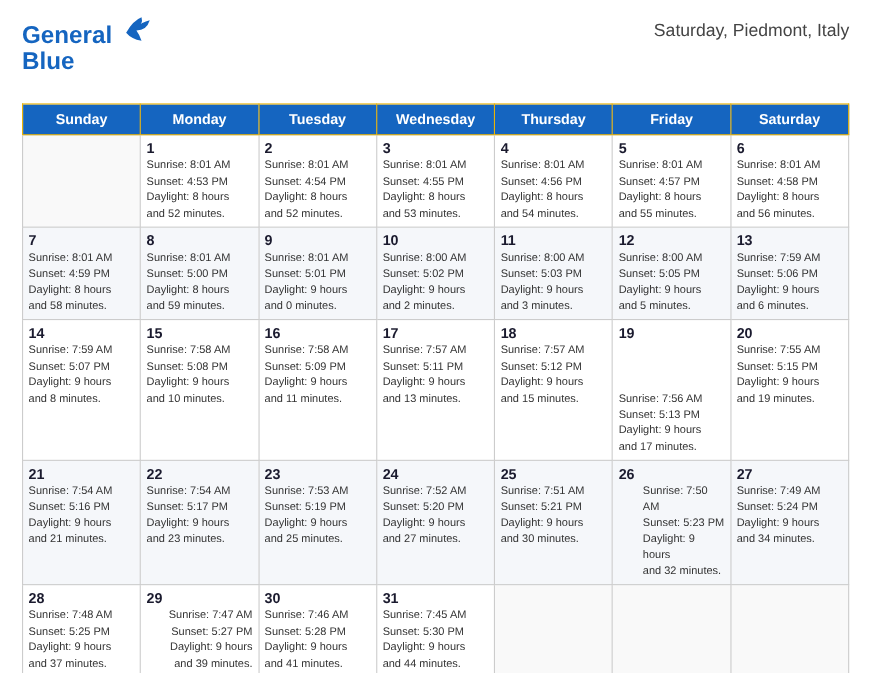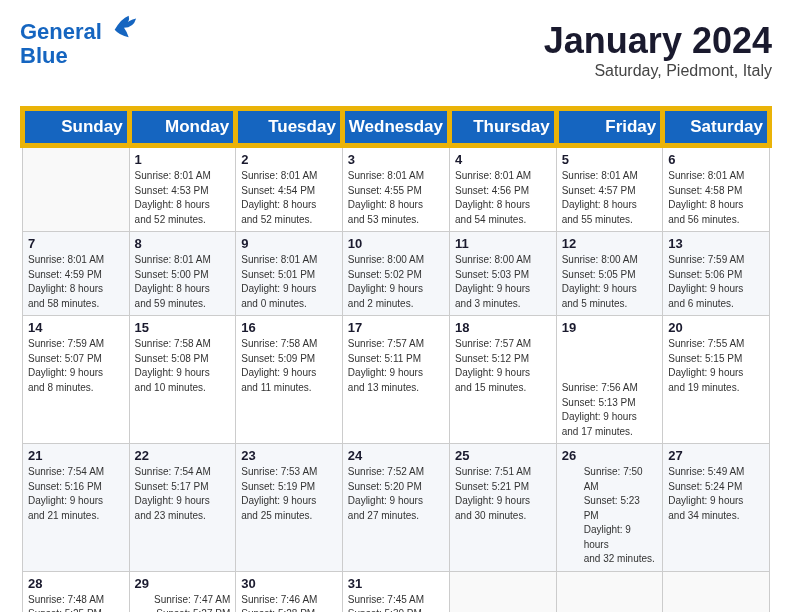--- a/index.html
+++ b/index.html
@@ -49,24 +49,24 @@
     }
     table {
       width: 100%;
       border-collapse: collapse;
       font-size: 11px;
     }
     thead tr th {
       background-color: #1565c0;
       color: #fff;
       padding: 6px 4px;
-      text-align: right;
-      font-size: 17px;
+      text-align: center;
+      font-size: 13px;
       font-weight: bold;
-      border: 5px solid #eab308;
+      border: 1px solid #eab308;
     }
     tbody tr td {
       vertical-align: top;
       border: 1px solid #ccc;
       padding: 4px 5px;
       min-height: 80px;
       width: calc(100% / 7);
       background: #fff;
     }
     tbody tr:nth-child(even) td {
@@ -98,21 +98,20 @@
         <svg class="logo-icon" viewBox="0 0 30 30" fill="none" xmlns="http://www.w3.org/2000/svg">
           <path d="M5 20 Q12 8 20 5 Q22 12 15 15 Q20 10 28 8 Q25 18 15 18 Q18 22 20 28 Q10 26 5 20Z" fill="#1565c0"></path>
         </svg>
       </div>
       <div class="logo-text">
         <span>Blue</span>
       </div>
     </div>
   </div>
   <div class="title-block">
-    <div class="month-title">January 2024</div>
     <div class="subtitle">Saturday, Piedmont, Italy</div>
   </div>
 </div>
 
 <table>
   <thead>
     <tr>
     <th>Sunday</th>
         <th>Monday</th>
         <th>Tuesday</th>
@@ -308,21 +307,21 @@
         </td>
         <td>
           <div class="day-num">26</div>
           <div class="day-info" style="white-space: pre-line; margin-left: 22px;">Sunrise: 7:50 AM
 Sunset: 5:23 PM
 Daylight: 9 hours
 and 32 minutes.</div>
         </td>
         <td>
           <div class="day-num">27</div>
-          <div class="day-info" style="white-space: pre-line;">Sunrise: 5:49 AM
+          <div class="day-info" style="white-space: pre-line;">Sunrise: 7:49 AM
 Sunset: 5:24 PM
 Daylight: 9 hours
 and 34 minutes.</div>
         </td>
       </tr>
       <tr>
         <td>
           <div class="day-num">28</div>
           <div class="day-info" style="white-space: pre-line;">Sunrise: 7:48 AM
 Sunset: 5:25 PM

